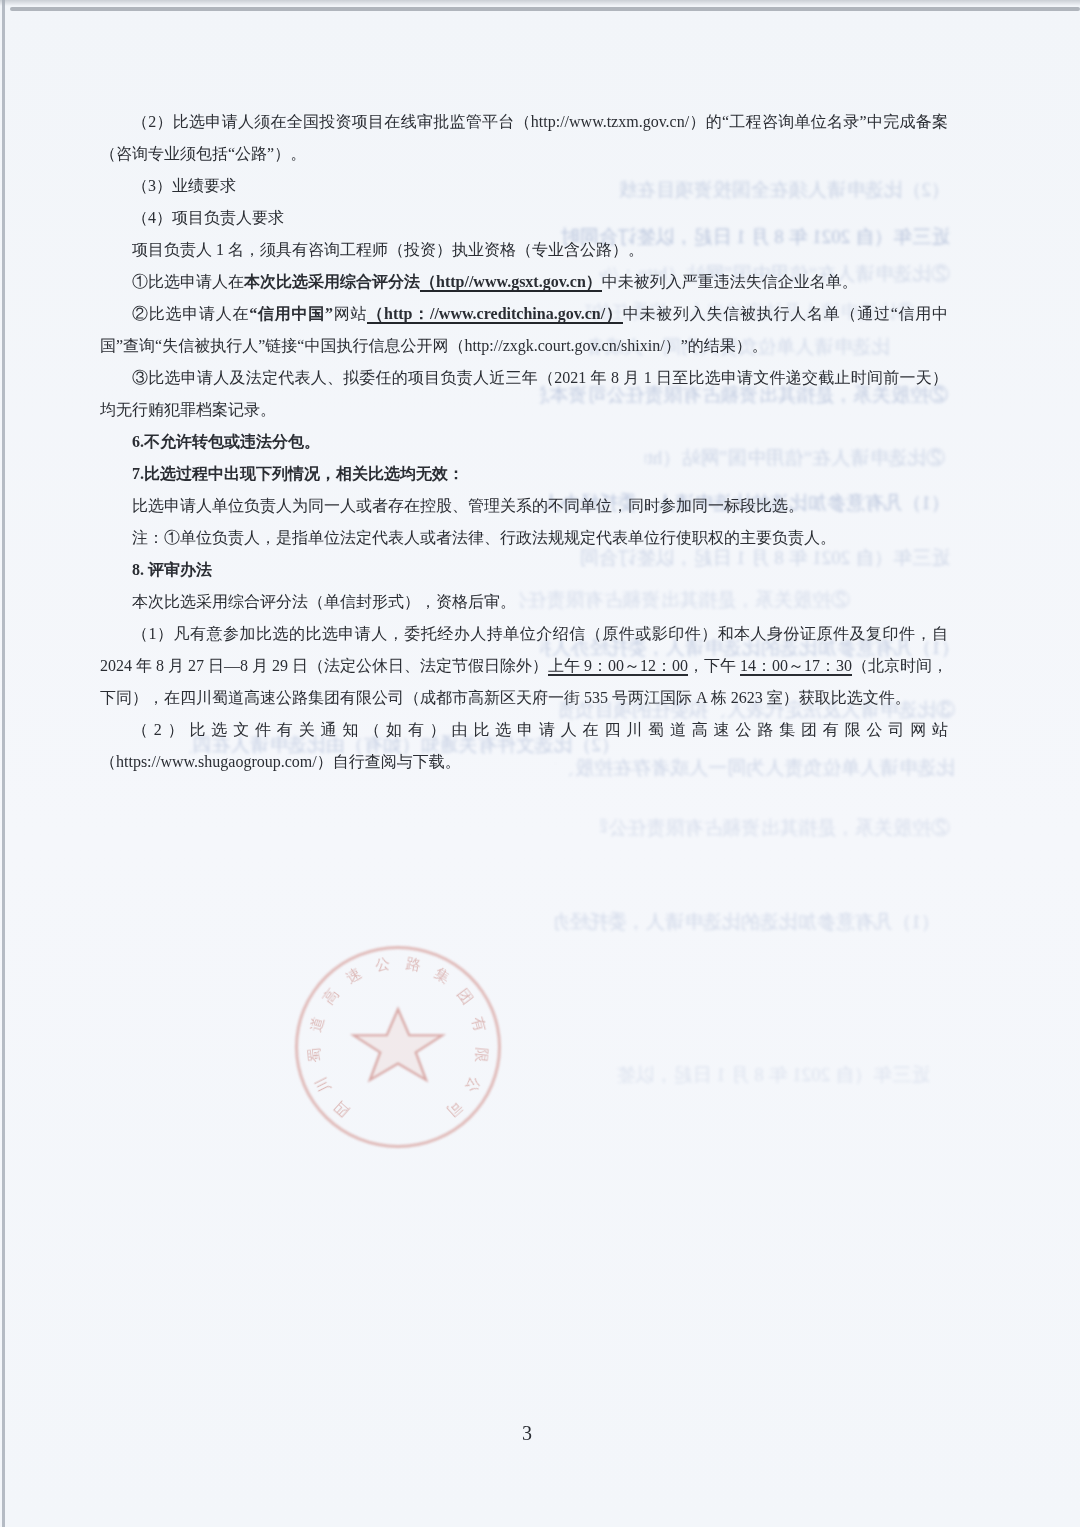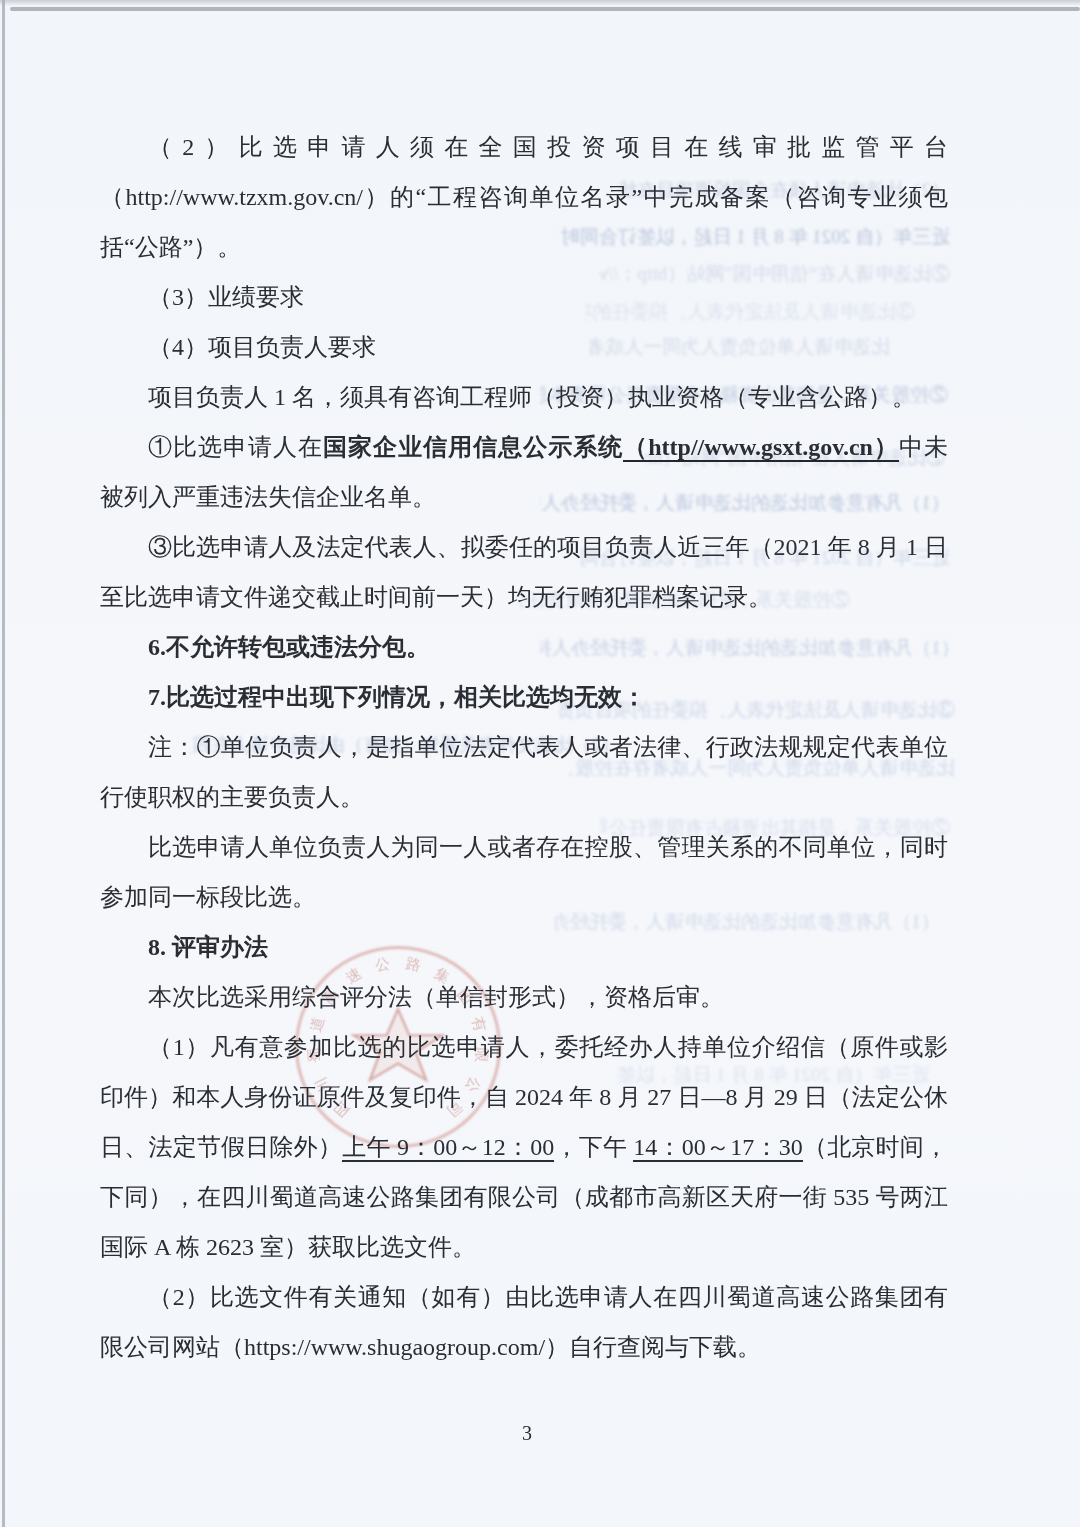--- a/index.html
+++ b/index.html
@@ -31,22 +31,22 @@
   .stamp{position:absolute;left:295px;top:946px;width:206px;height:202px;pointer-events:none;}
   .stamp .ring{position:absolute;inset:0;border:3px solid rgba(198,104,96,.42);border-radius:50%;filter:blur(.8px);}
   .stamp svg{position:absolute;left:53px;top:57px;filter:blur(.8px);}
   .stamp .arc-char{
     position:absolute;left:50%;top:50%;width:18px;height:18px;margin:-9px 0 0 -9px;
     font-size:15px;color:rgba(186,94,86,.40);text-align:center;filter:blur(.7px);
   }
 
   
   .content{
-    position:absolute;left:100px;top:122px;width:848px;
-    font-size:24px;line-height:50px;color:#2a2d33;
+    position:absolute;left:100px;top:106px;width:848px;
+    font-size:16px;line-height:32px;color:#2a2d33;
   }
   .content p{margin:0;text-align:justify;text-indent:2em;}
   .content p.deep{text-indent:5.4em;}
   .content span.b{font-weight:bold;}
   .content span.u{border-bottom:2px solid #2a2d33;margin-top:20px;}
   .content span.b.u{border-bottom-color:#23262b;}
 
   .page-number{
     position:absolute;left:0;right:26px;top:1422px;text-align:center;
     font-size:20px;color:#2a2d33;
@@ -100,26 +100,27 @@
       <span class="arc-char" style="transform: translate(83.6px, 8.1px) rotate(95.5deg);">限</span>
       <span class="arc-char" style="transform: translate(75px, 37.8px) rotate(116.8deg);">公</span>
       <span class="arc-char" style="transform: translate(56.2px, 62.4px) rotate(138deg);">司</span>
     </div>
 
   <div class="content" id="doc-body">
       <p><span>（2）比选申请人须在全国投资项目在线审批监管平台（http://www.tzxm.gov.cn/）的“工程咨询单位名录”中完成备案（咨询专业须包括“公路”）。</span></p>
       <p><span>（3）业绩要求</span></p>
       <p><span>（4）项目负责人要求</span></p>
       <p><span>项目负责人 1 名，须具有咨询工程师（投资）执业资格（专业含公路）。</span></p>
-      <p><span>①比选申请人在</span><span class="b">国家企业信用信息公示系统</span><span class="b u">（http//www.gsxt.gov.cn）</span><span>中未被列入严重违法失信企业名单。</span></p>
+      <p><span>①比选申请人在</span><span class="b">本次比选采用综合评分法</span><span class="b u">（http//www.gsxt.gov.cn）</span><span>中未被列入严重违法失信企业名单。</span></p>
+      <p><span>②比选申请人在</span><span class="b">“信用中国”</span><span>网站</span><span class="b u">（http：//www.creditchina.gov.cn/）</span><span>中未被列入失信被执行人名单（通过“信用中国”查询“失信被执行人”链接“中国执行信息公开网（http://zxgk.court.gov.cn/shixin/）”的结果）。</span></p>
       <p><span>③比选申请人及法定代表人、拟委任的项目负责人近三年（2021 年 8 月 1 日至比选申请文件递交截止时间前一天）均无行贿犯罪档案记录。</span></p>
       <p><span class="b">6.不允许转包或违法分包。</span></p>
       <p><span class="b">7.比选过程中出现下列情况，相关比选均无效：</span></p>
+      <p><span>比选申请人单位负责人为同一人或者存在控股、管理关系的不同单位，同时参加同一标段比选。</span></p>
       <p><span>注：①单位负责人，是指单位法定代表人或者法律、行政法规规定代表单位行使职权的主要负责人。</span></p>
-      <p><span>比选申请人单位负责人为同一人或者存在控股、管理关系的不同单位，同时参加同一标段比选。</span></p>
       <p><span class="b">8. 评审办法</span></p>
       <p><span>本次比选采用综合评分法（单信封形式），资格后审。</span></p>
       <p><span>（1）凡有意参加比选的比选申请人，委托经办人持单位介绍信（原件或影印件）和本人身份证原件及复印件，自 2024 年 8 月 27 日—8 月 29 日（法定公休日、法定节假日除外）</span><span class="u">上午 9：00～12：00</span><span>，下午 </span><span class="u">14：00～17：30</span><span>（北京时间，下同），在四川蜀道高速公路集团有限公司（成都市高新区天府一街 535 号两江国际 A 栋 2623 室）获取比选文件。</span></p>
       <p><span>（2）比选文件有关通知（如有）由比选申请人在四川蜀道高速公路集团有限公司网站（https://www.shugaogroup.com/）自行查阅与下载。</span></p>
     </div>
 
   <div class="page-number">3</div>
 </div>
 
 </body></html>

